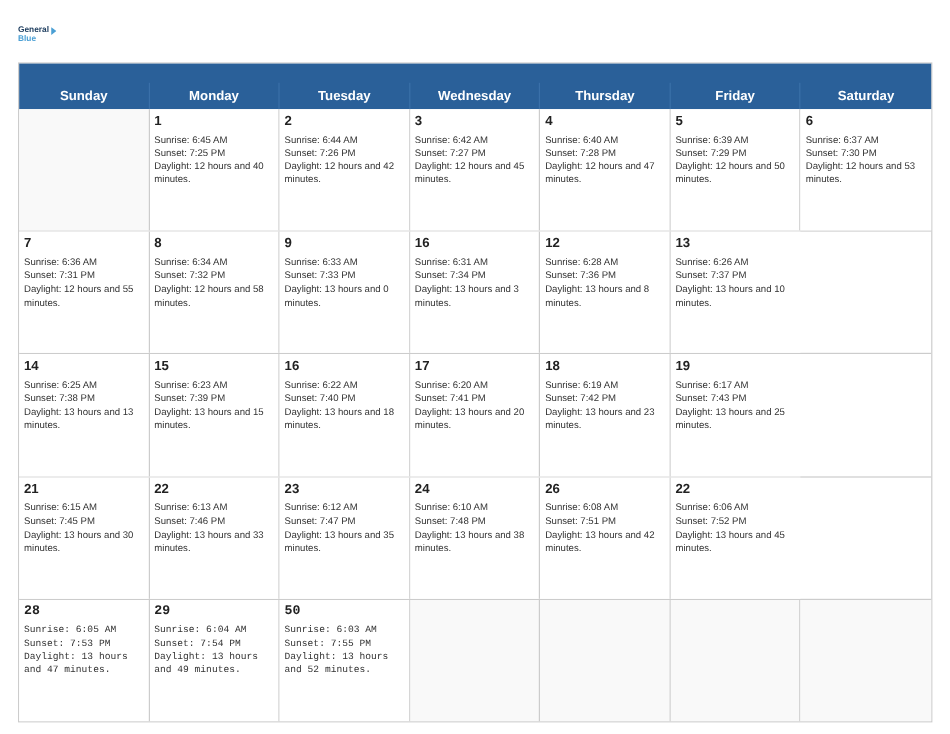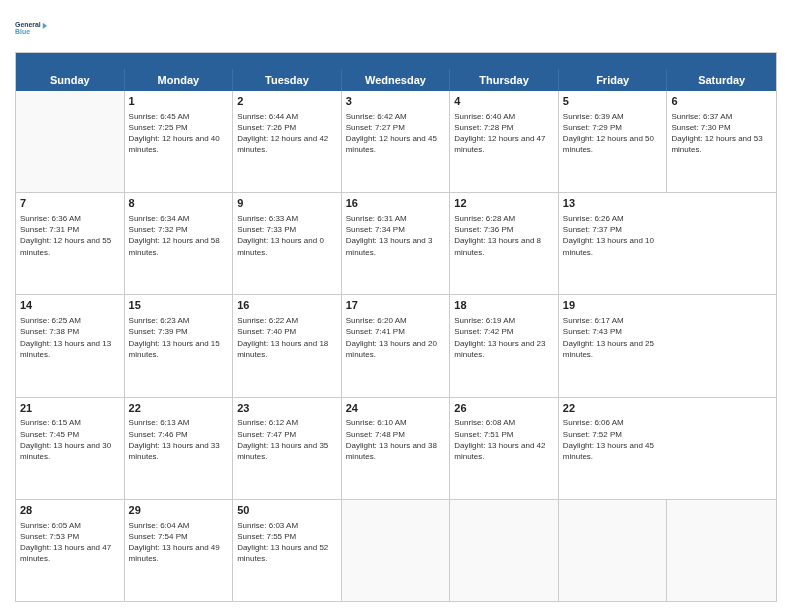--- a/index.html
+++ b/index.html
@@ -70,20 +70,21 @@
       flex-direction: column;
     }
     .cal-week {
       flex: 1;
       display: grid;
       grid-template-columns: repeat(7, 1fr);
       border-bottom: 1px solid #ccc;
     }
     .cal-week:last-child {
       border-bottom: none;
+      font-family: Liberation Mono, monospace;
     }
     .cal-cell {
       border-right: 1px solid #ccc;
       padding: 3px 4px;
       font-size: 8.5px;
       color: #333;
       line-height: 1.35;
       vertical-align: top;
       background: #fff;
     }

